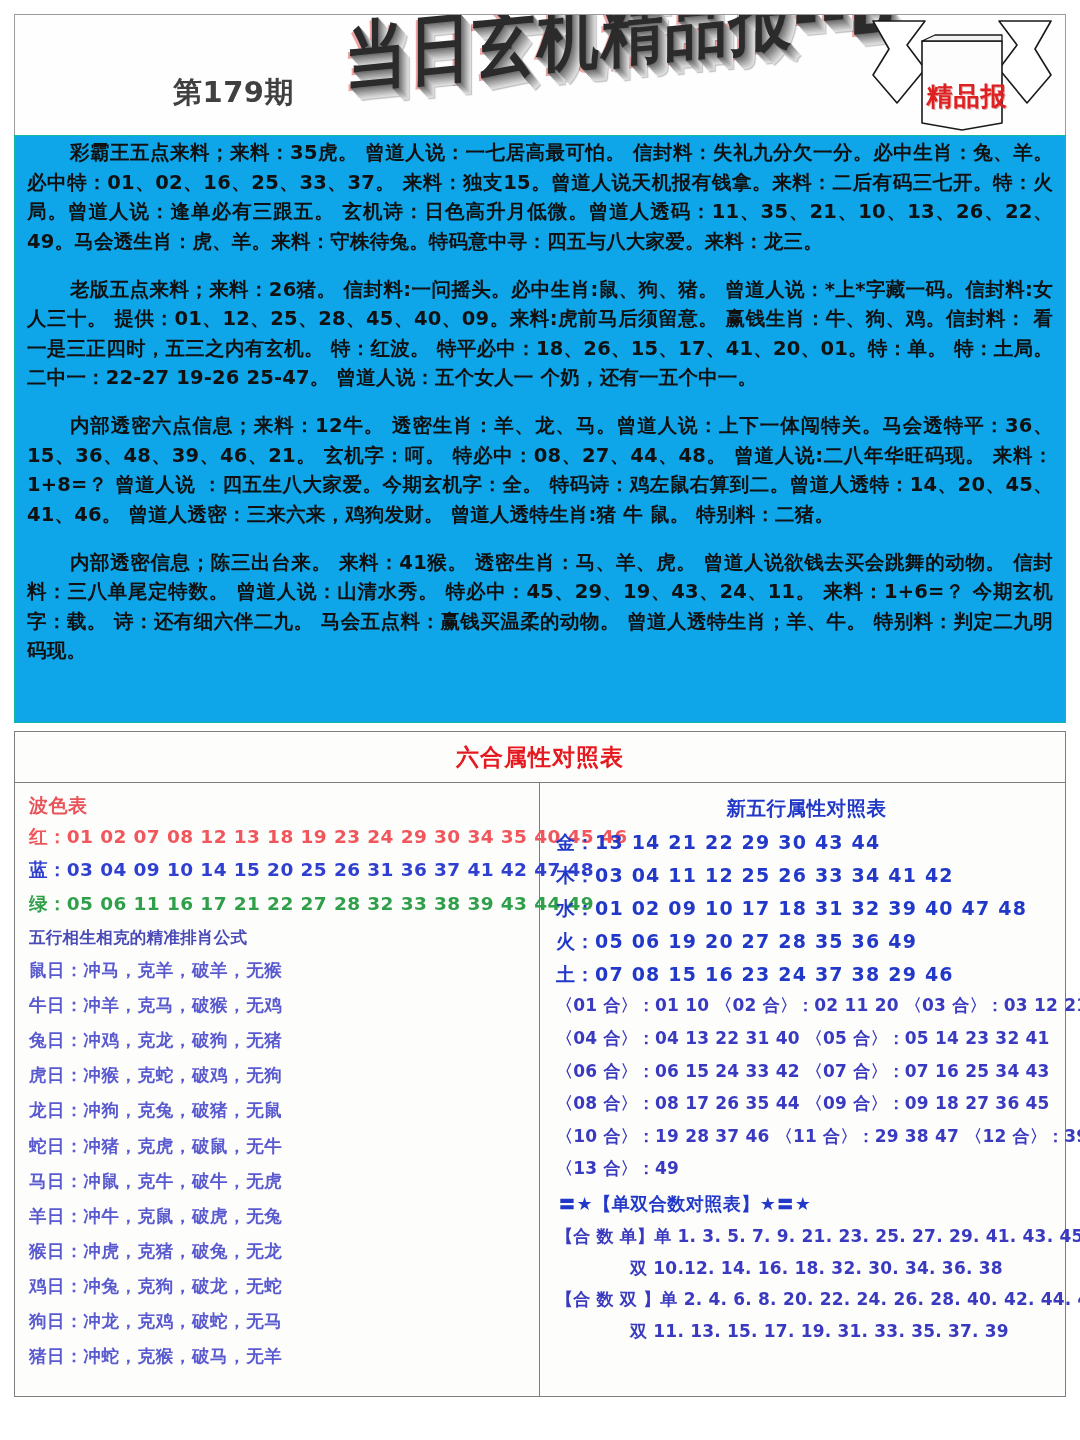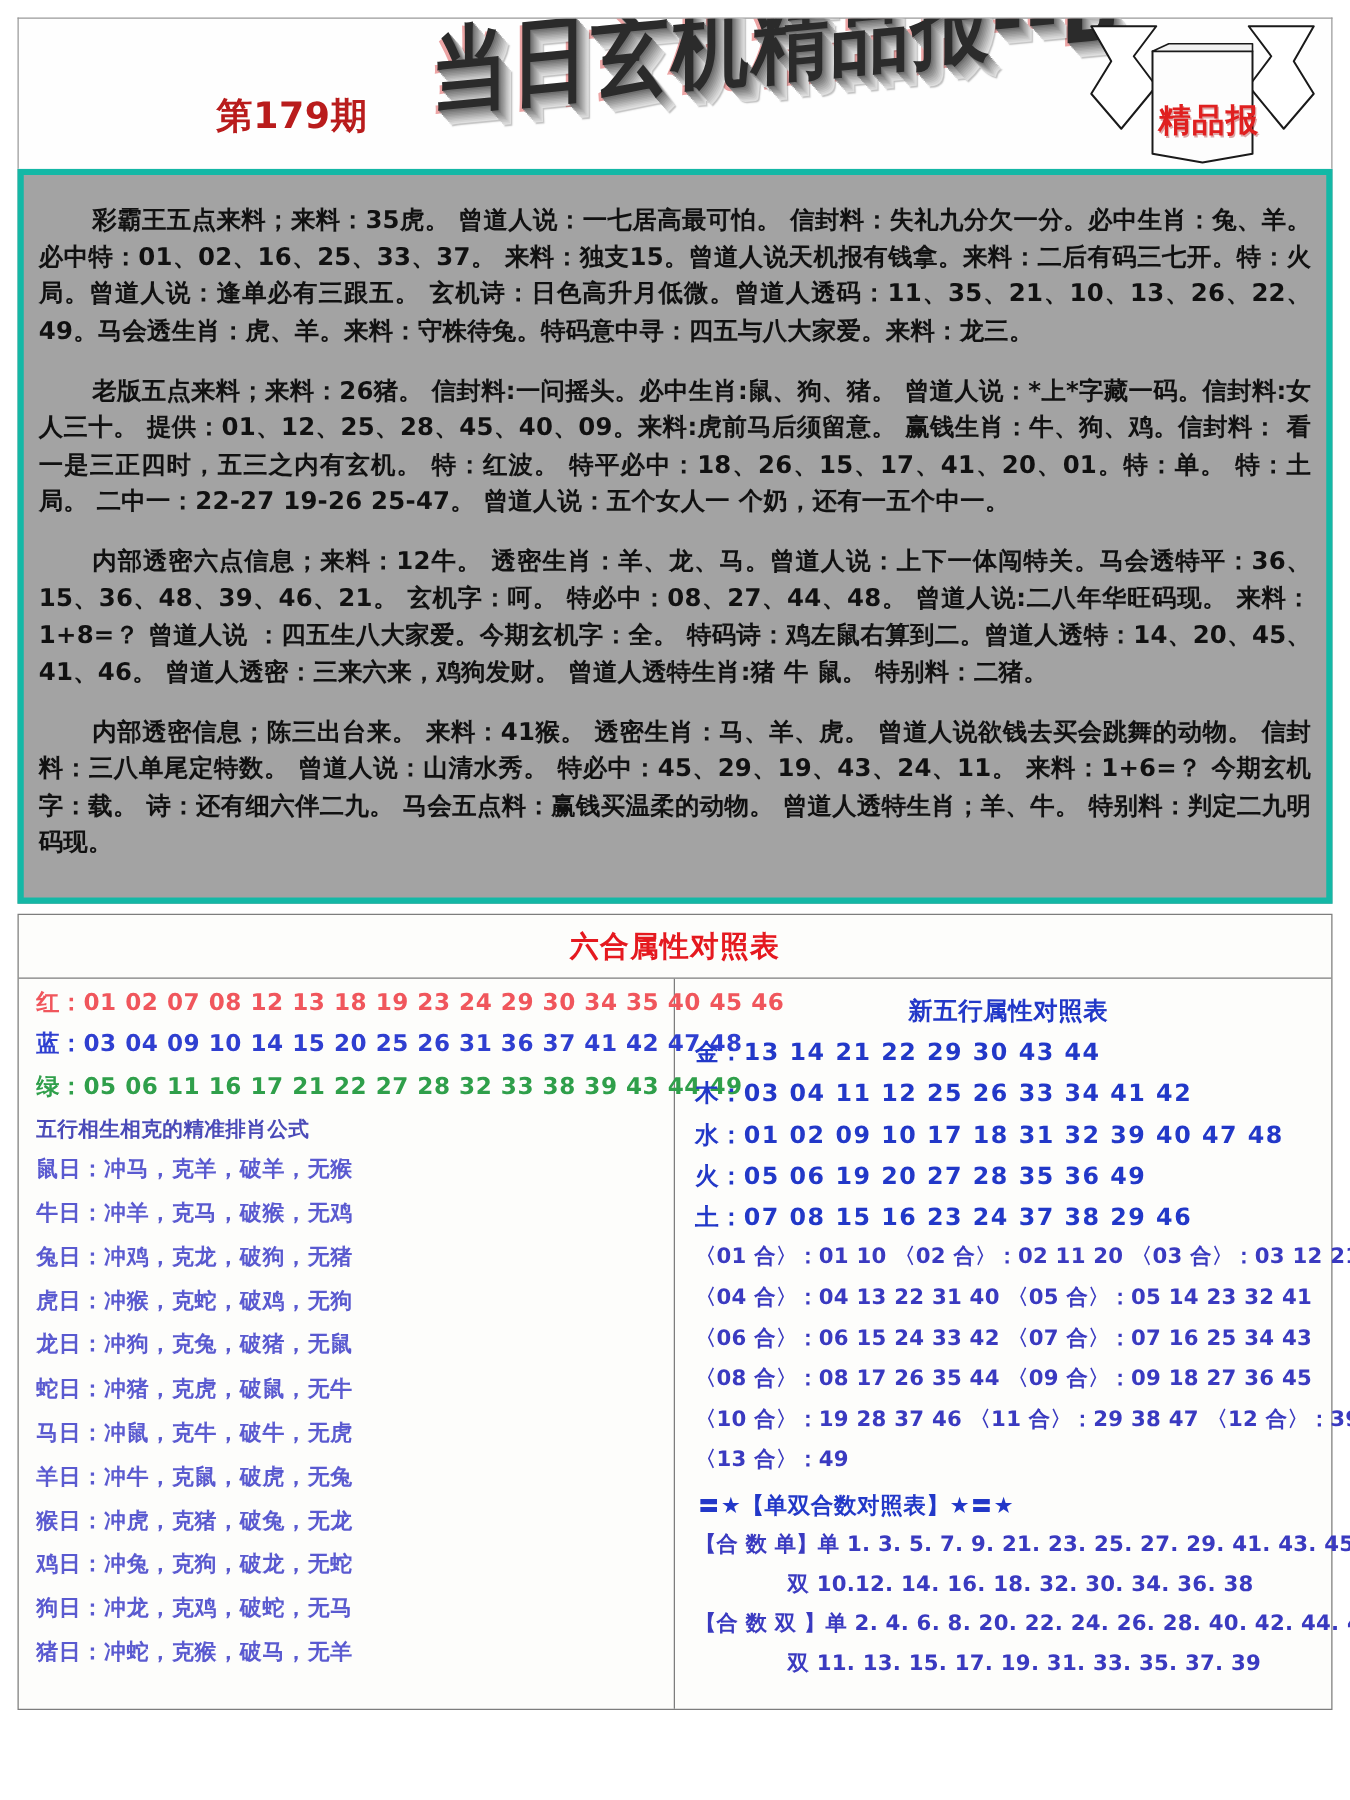--- a/index.html
+++ b/index.html
@@ -38,21 +38,21 @@
     left: 0; top: 0;
     width: 470px;
     height: 120px;
   }
   .period {
     position: absolute;
     left: 158px;
     top: 58px;
     font-size: 29px;
     font-weight: bold;
-    color: #b91c1c;
+    color: #404040;
     letter-spacing: 0.5px;
     white-space: nowrap;
   }
   .lastdraw {
     position: absolute;
     left: 14px;
     top: 102px;
     font-size: 23px;
     font-weight: bold;
     color: #e8252b;
@@ -108,23 +108,23 @@
     font-size: 26px;
     font-weight: bold;
     color: #e02020;
     text-shadow: 1px 1px 0 rgba(160,0,0,0.35);
     letter-spacing: 1px;
   }
 
   
   .bodybox {
     margin: 0 14px;
-    border: 5px solid #14b8a6;
-    background: #a3a3a3;
-    padding: 21px 12px 16px 12px;
+    border: 1px solid #14b8a6;
+    background: #0ea5e9;
+    padding: 2px 12px 16px 12px;
     box-sizing: border-box;
     min-height: 588px;
   }
   .para {
     font-size: 19.5px;
     font-weight: bold;
     line-height: 1.52;
     color: #111;
     text-align: justify;
     text-justify: inter-character;
@@ -282,20 +282,21 @@
   </div>
 
   <div class="tablebox">
 
     <div class="tbl-title">六合属性对照表</div>
 
     <div class="tbl-cols">
 
       <div class="col-left">
 
+        <div class="sub-red">波色表</div>
 
         <div class="wave-row w-red">
           <span>红：</span><span>01 02 07 08 12 13 18 19 23 24 29 30 34 35 40 45 46</span>
         </div>
         <div class="wave-row w-blue">
           <span>蓝：</span><span>03 04 09 10 14 15 20 25 26 31 36 37 41 42 47 48</span>
         </div>
         <div class="wave-row w-green">
           <span>绿：</span><span>05 06 11 16 17 21 22 27 28 32 33 38 39 43 44 49</span>
         </div>

